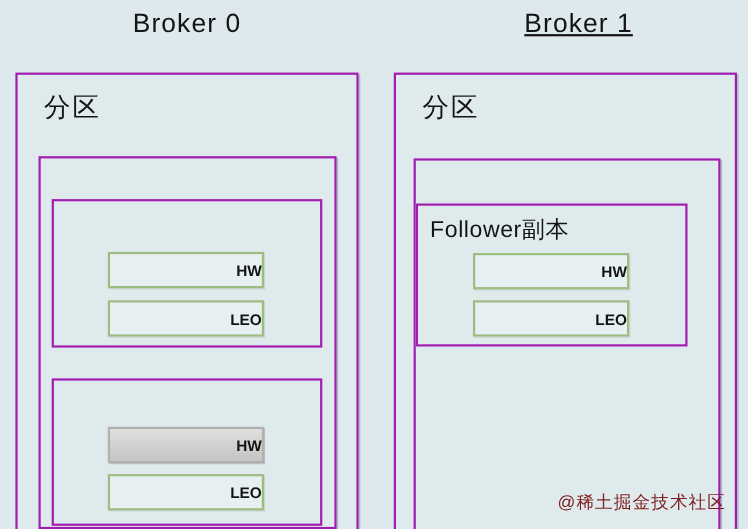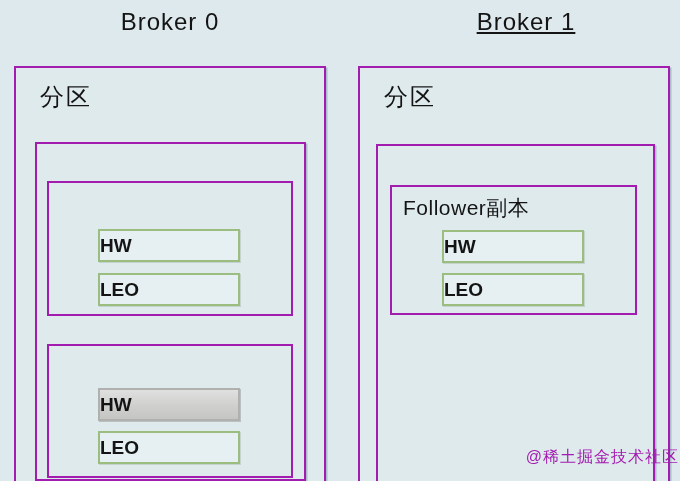--- a/index.html
+++ b/index.html
@@ -47,36 +47,36 @@
     white-space: nowrap;
   }
   .field {
     position: absolute;
     width: 142px;
     height: 33px;
     border: 2px solid #9cbd80;
     background: #e6eff1;
     display: flex;
     align-items: center;
-    justify-content: flex-start;
-    font-size: 19px;
+    justify-content: flex-end;
+    font-size: 14px;
     font-weight: 700;
     box-shadow: 1px 1px 0 rgba(120, 145, 120, 0.25);
   }
   .field.highlight {
     border: 2px solid #b0b0ae;
     background: linear-gradient(180deg, #e0e0e0 0%, #cfcfcd 55%, #c5c5c3 100%);
     box-shadow: 1px 1px 0 rgba(130, 130, 130, 0.4);
   }
   .watermark {
     position: absolute;
-    right: 1px;
+    right: 20px;
     top: 447px;
     font-size: 16px;
-    color: #a21caf;
+    color: #7f1d1d;
     letter-spacing: 1px;
     pointer-events: none;
     text-align: center;
   }
 </style>
 </head>
 <body>
 
 <div class="canvas">
 
@@ -110,21 +110,21 @@
   </div>
 
   <div class="broker-title" style="left:370px; width:312px;text-decoration:underline;">Broker 1</div>
 
   <div class="blue-box" style="left:358px; top:44px; width:312px; height:423px;">
 
     <span class="partition-label">分区</span>
 
     <div class="blue-box" style="left:16px; top:54px; width:279px; height:345px;">
 
-      <div class="blue-box" style="left:12px; top:17px; width:247px; height:130px; box-shadow:none;">
+      <div class="blue-box" style="left:0; top:17px; width:247px; height:130px; box-shadow:none;">
         <span class="replica-title">Follower副本</span>
         <div class="field" style="left:50px; top:43px;">
           <span>HW</span>
         </div>
         <div class="field" style="left:50px; top:86px;">
           <span>LEO</span>
         </div>
       </div>
 
     </div>

